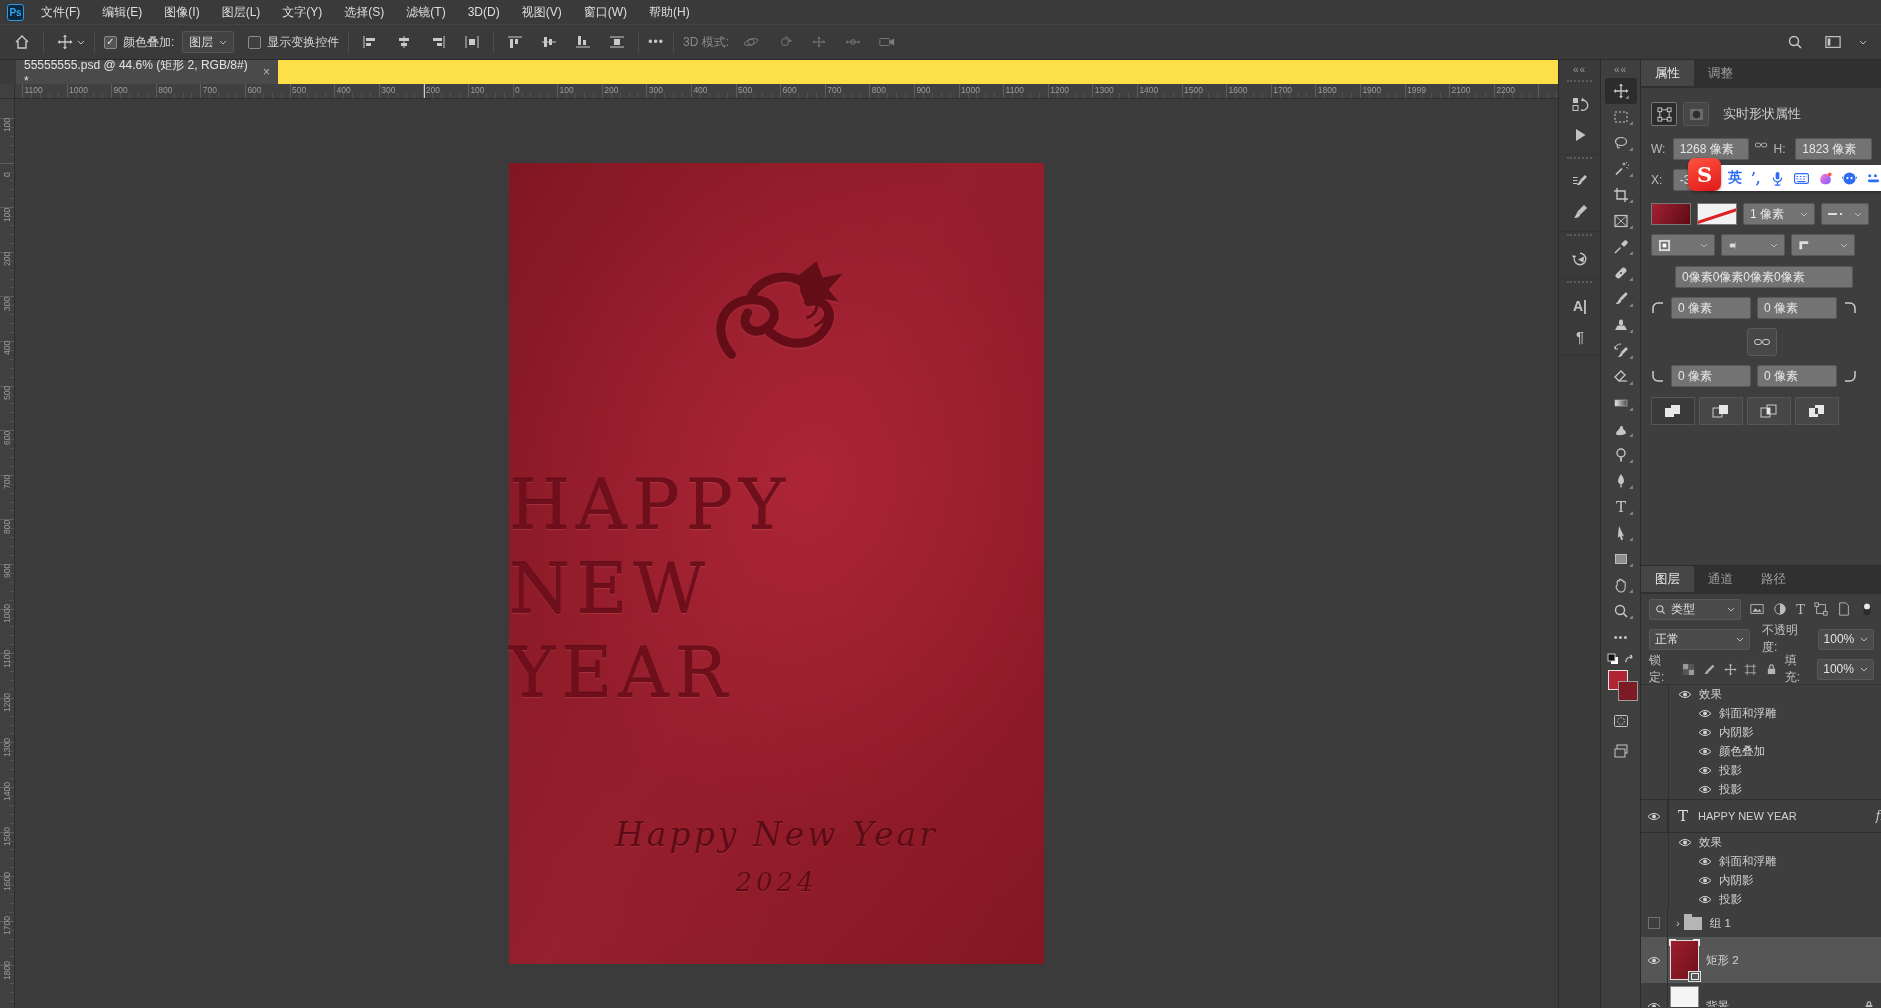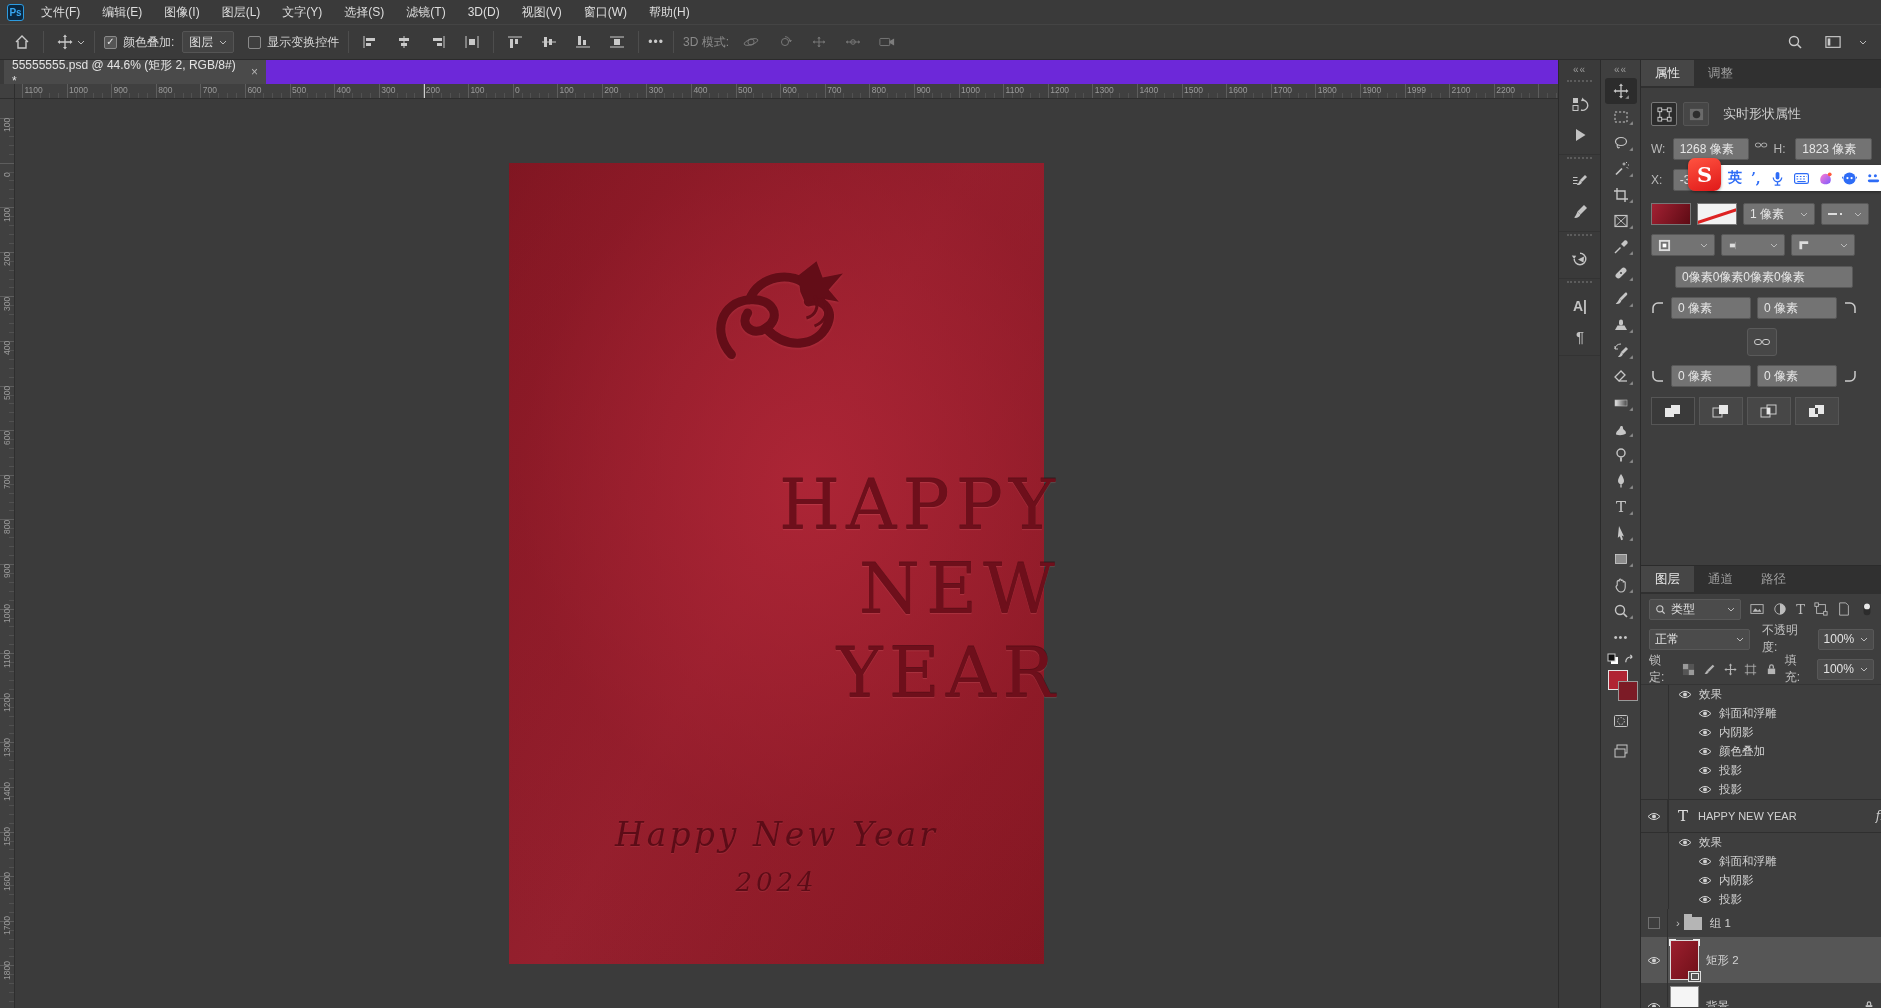--- a/index.html
+++ b/index.html
@@ -32,21 +32,21 @@
     color:#e6e6e6; font-size:10px; line-height:1; }
   .checkbox.checked { background:#555; }
   .combo { height:22px; background:#434343; border:1px solid #555; border-radius:2px;
     display:inline-flex; align-items:center; padding:0 6px; gap:6px; color:#ddd; }
   .chev { display:inline-block; width:8px; height:5px; }
   .chev svg { width:8px; height:5px; stroke:#bbb; }
   .dim { color:#8a8a8a; }
   .ob-right { margin-left:auto; display:flex; align-items:center; gap:14px; padding-right:14px; color:#c9c9c9; }
 
   
-  #tab-strip { position:absolute; left:4px; top:60px; width:1558px; height:24px; background:#6d28d9; display:flex; }
+  #tab-strip { position:absolute; left:16px; top:60px; width:1558px; height:24px; background:#fde047; display:flex; }
   #doc-tab { width:262px; height:24px; background:#4a4a4a; display:flex; align-items:center;
     padding:0 8px; gap:8px; color:#e3e3e3; font-size:12px; }
   #doc-tab .close { color:#b5b5b5; font-size:12px; margin-left:auto; }
 
   
   #ruler-corner { position:absolute; left:0; top:84px; width:15px; height:15px; background:#404040; border-right:1px solid #2e2e2e; border-bottom:1px solid #2e2e2e; }
   #h-ruler { position:absolute; left:15px; top:84px; width:1543px; height:15px; background:#404040;
     border-bottom:1px solid #2e2e2e; overflow:hidden;
     background-image:
       repeating-linear-gradient(90deg,#5d5d5d 0 1px,transparent 1px 44.6px),
@@ -64,21 +64,21 @@
 
   
   #pasteboard { position:absolute; left:15px; top:99px; width:1543px; height:909px; background:#3b3b3b; overflow:hidden; }
   #card { position:absolute; left:494px; top:64px; width:535px; height:801px;
     background:
       radial-gradient(120% 95% at 56% 40%, rgba(176,38,55,.85) 0%, rgba(150,27,42,.4) 45%, rgba(0,0,0,0) 75%),
       linear-gradient(118deg,#7c1520 0%, #95202e 48%, #821621 100%);
   }
   #dragon { position:absolute; left:192px; top:92px; width:152px; height:122px; opacity:.92;
     filter:drop-shadow(0 1px 1px rgba(255,150,150,.14)); }
-  #card-title { position:absolute; left:17px; top:300px; width:535px; text-align:right;
+  #card-title { position:absolute; left:0; top:300px; width:535px; text-align:left;
     font-family:"DejaVu Serif","Liberation Serif",serif; font-size:70px; line-height:84px;
     color:#6e0f1b; letter-spacing:6px; font-weight:normal;
     text-shadow:0 -1px 0 rgba(40,0,6,.5), 0 1px 1px rgba(255,160,160,.16); }
   #card-script { position:absolute; left:0; top:652px; width:535px; text-align:center;
     font-family:"DejaVu Serif","Liberation Serif",serif; font-style:italic; font-size:33px;
     color:#5c0c17; letter-spacing:3px; text-shadow:0 1px 1px rgba(255,160,160,.12); }
   #card-year { position:absolute; left:0; top:704px; width:535px; text-align:center;
     font-family:"DejaVu Serif","Liberation Serif",serif; font-style:italic; font-size:26px;
     color:#5c0c17; letter-spacing:4px; text-shadow:0 1px 1px rgba(255,160,160,.12); }
 

